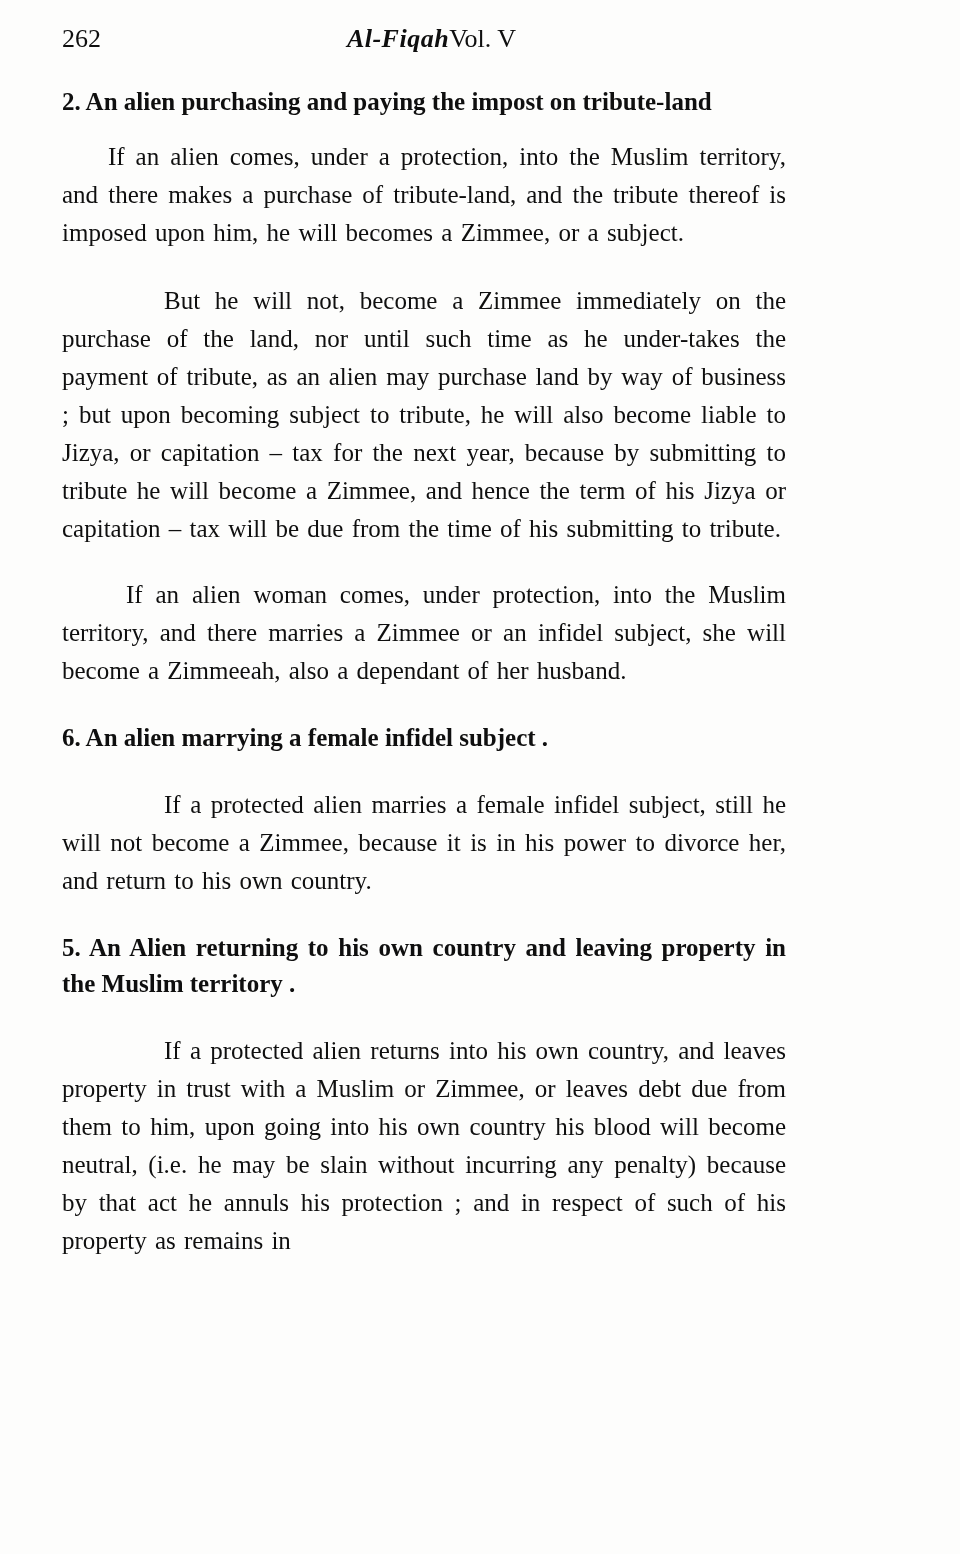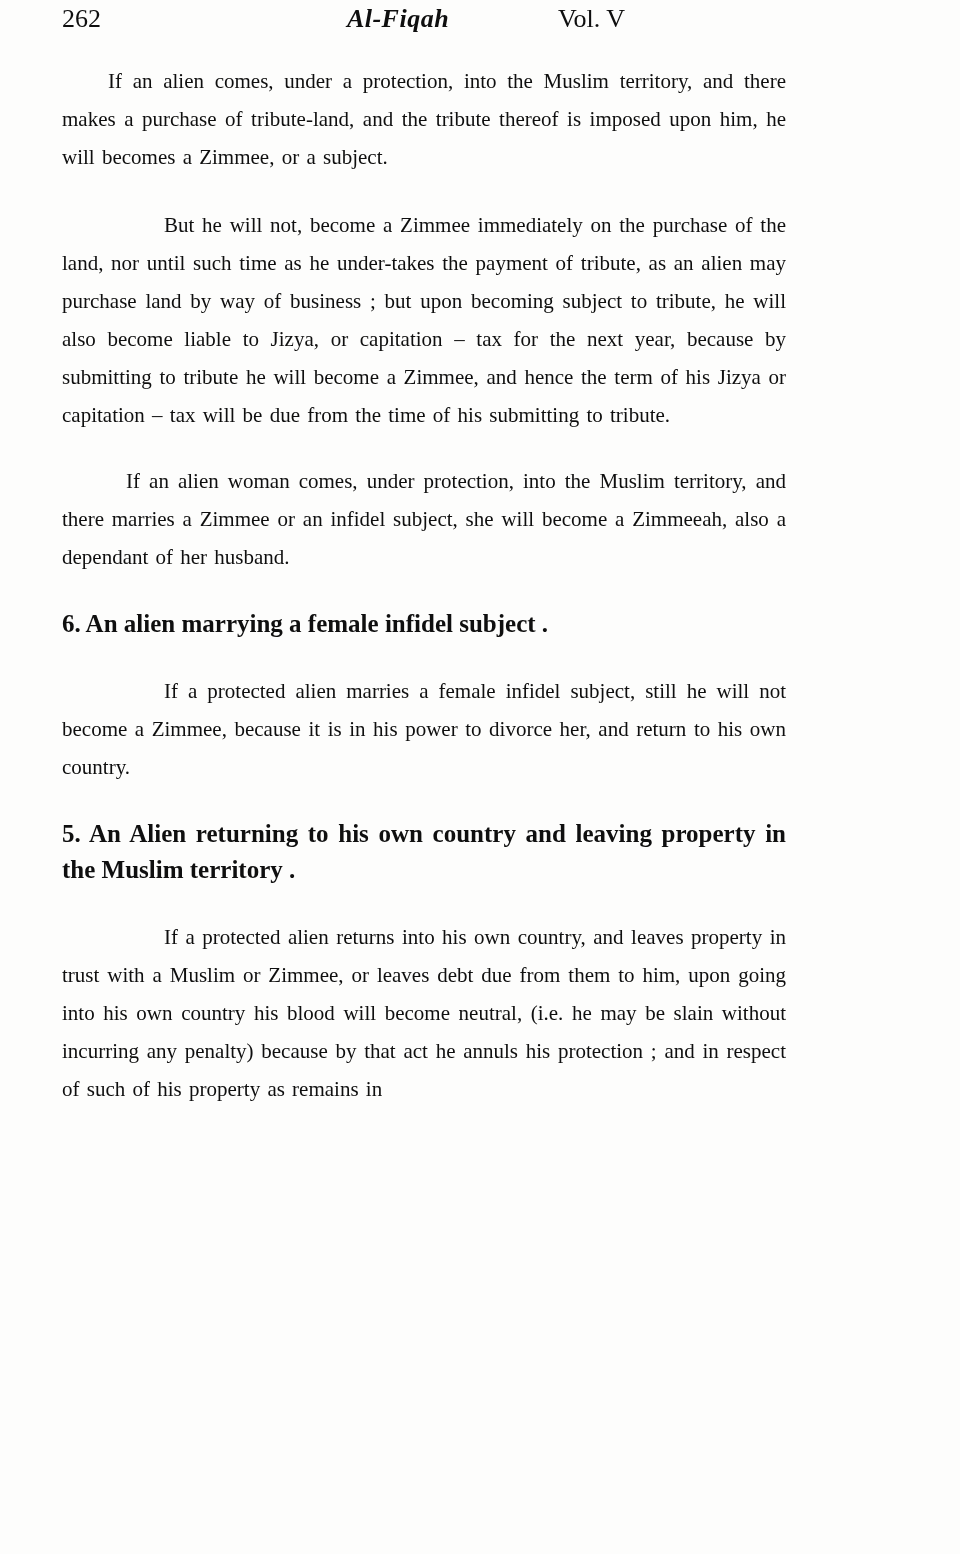--- a/index.html
+++ b/index.html
@@ -7,49 +7,49 @@
     padding: 0;
     background: #fdfdfc;
   }
   .page {
     width: 848px;
     height: 1554px;
     box-sizing: border-box;
     background: #fdfdfc;
     color: #0f0f0f;
     font-family: "Liberation Serif", "DejaVu Serif", serif;
-    padding: 4px 62px 0 62px;
+    padding: 24px 62px 0 62px;
     overflow: hidden;
   }
   .page-header {
     display: grid;
     grid-template-columns: 1fr auto 1fr;
     align-items: baseline;
     font-size: 26px;
     padding-right: 52px;
     margin-bottom: 28px;
   }
   .page-header .num { text-align: left; }
   .page-header .book-title {
     text-align: left;
     font-weight: bold;
     font-style: italic;
     letter-spacing: 0.5px;
   }
-  .page-header .vol { text-align: center; }
+  .page-header .vol { text-align: left; }
 
   .heading {
     font-size: 25px;
     font-weight: bold;
     line-height: 36px;
     margin: 30px 0 18px 0;
     text-align: justify;
   }
   .para {
-    font-size: 21px;
+    font-size: 25px;
     line-height: 38px;
     margin: 0 0 28px 0;
     text-align: justify;
     word-spacing: 2px;
   }
   section { margin: 0; }
   .indent-sm { text-indent: 46px; }
   .indent-md { text-indent: 64px; }
   .indent-lg { text-indent: 102px; margin-top: 30px; }
 </style>
@@ -60,20 +60,21 @@
 
   <header class="page-header">
     <span class="num">262</span>
     <span class="book-title">Al-Fiqah</span>
     <span class="vol">Vol. V</span>
   </header>
 
   <main>
 
     <section>
+      <h2 class="heading">2. An alien purchasing and paying the impost on tribute-land</h2>
       <p class="para indent-sm">If an alien comes, under a protection, into the Muslim territory, and there makes a purchase of tribute-land, and the tribute thereof is imposed upon him, he will becomes a Zimmee, or a subject.</p>
       <p class="para indent-lg">But he will not, become a Zimmee immediately on the purchase of the land, nor until such time as he under-takes the payment of tribute, as an alien may purchase land by way of business ; but upon becoming subject to tribute, he will also become liable to Jizya, or capitation – tax for the next year, because by submitting to tribute he will become a Zimmee, and hence the term of his Jizya or capitation – tax will be due from the time of his submitting to tribute.</p>
     </section>
 
     <section>
       <p class="para indent-md">If an alien woman comes, under protection, into the Muslim territory, and there marries a Zimmee or an infidel subject, she will become a Zimmeeah, also a dependant of her husband.</p>
     </section>
 
     <section>
       <h2 class="heading">6.  An alien marrying a female infidel subject .</h2>

